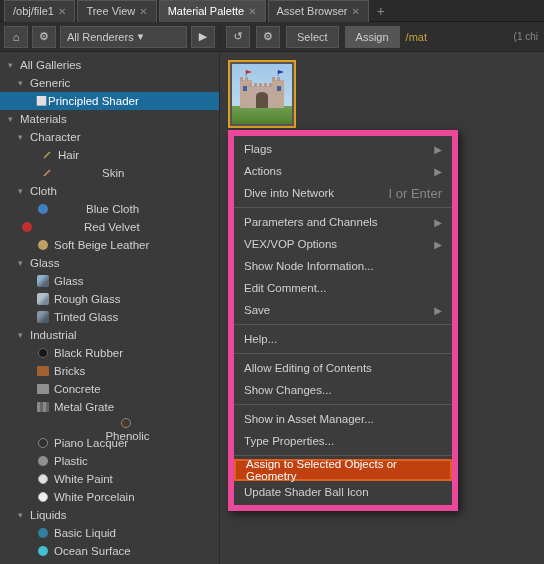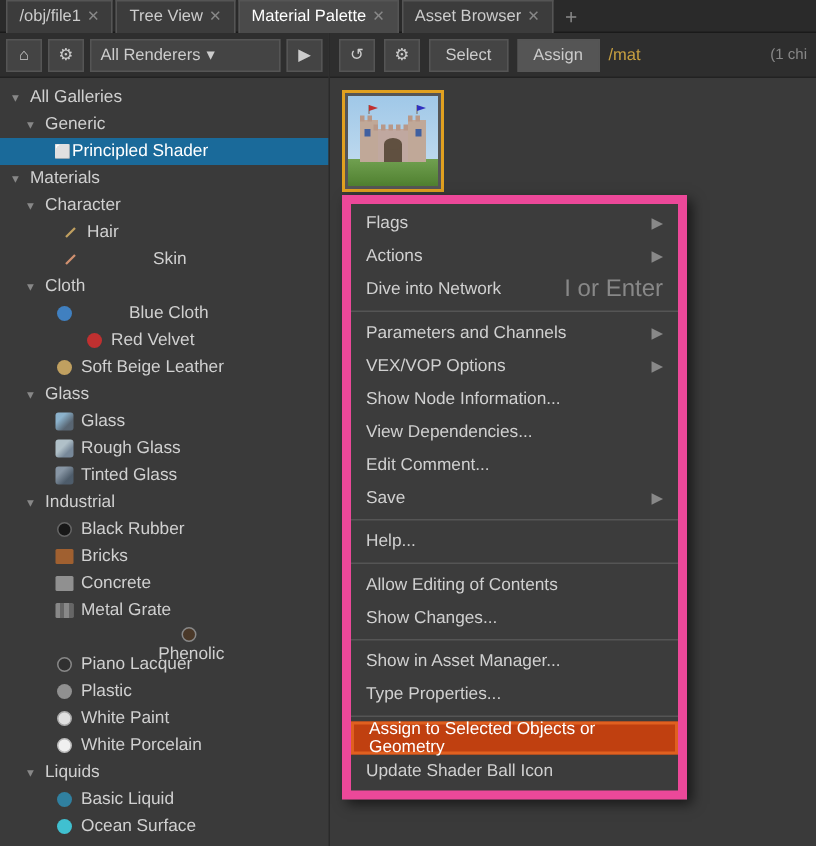--- a/index.html
+++ b/index.html
@@ -332,21 +332,21 @@
     .ctx-item.highlighted {
       background: #c04010;
       border: 2px solid #e06020;
       color: #fff;
     }
     .ctx-arrow {
       font-size: 10px;
       color: #888;
     }
     .ctx-shortcut {
-      font-size: 16px;
+      font-size: 13px;
       color: #888;
     }
     .ctx-separator {
       height: 1px;
       background: #555;
       margin: 3px 0;
     }
 
     
     ::-webkit-scrollbar { width: 6px; }
@@ -442,21 +442,21 @@
       <div class="tree-item" style="padding-left:18px;">
         <span class="tree-arrow">▾</span>
         <span class="tree-label">Cloth</span>
       </div>
       <div class="tree-item" style="padding-left:36px;gap:32px;">
         <span class="tree-icon">
             <span class="dot dot-blue"></span>
           </span>
         <span class="tree-label">Blue Cloth</span>
       </div>
-      <div class="tree-item" style="padding-left:56px;">
+      <div class="tree-item" style="padding-left:20px;gap:46px;">
         <span class="tree-icon">
             <span class="dot dot-red"></span>
           </span>
         <span class="tree-label">Red Velvet</span>
       </div>
       <div class="tree-item" style="padding-left:36px;">
         <span class="tree-icon">
             <span class="dot dot-tan"></span>
           </span>
         <span class="tree-label">Soft Beige Leather</span>
@@ -655,23 +655,20 @@
         <span class="ctx-arrow">▶</span>
       </div>
       <div class="ctx-item">
         <span>VEX/VOP Options</span>
         <span class="ctx-arrow">▶</span>
       </div>
       <div class="ctx-item">
         <span>Show Node Information...</span>
       </div>
       <div class="ctx-item">
-        <span>View Dependencies...</span>
-      </div>
-      <div class="ctx-item">
         <span>Edit Comment...</span>
       </div>
       <div class="ctx-item">
         <span>Save</span>
         <span class="ctx-arrow">▶</span>
       </div>
       <div class="ctx-separator"></div>
       <div class="ctx-item">
         <span>Help...</span>
       </div>

